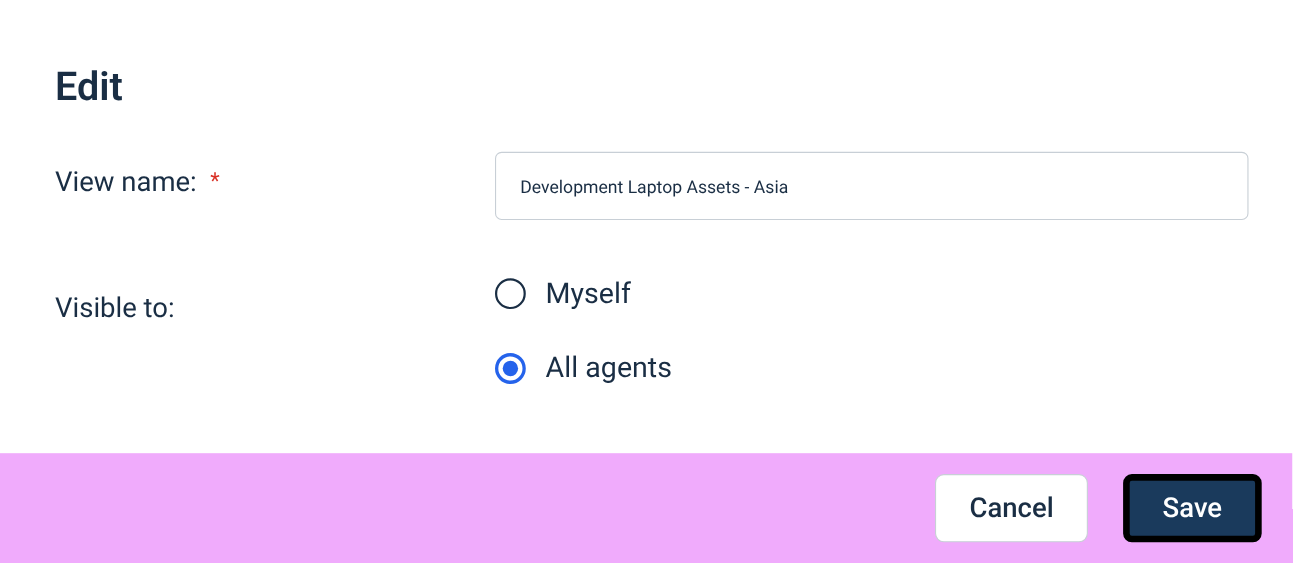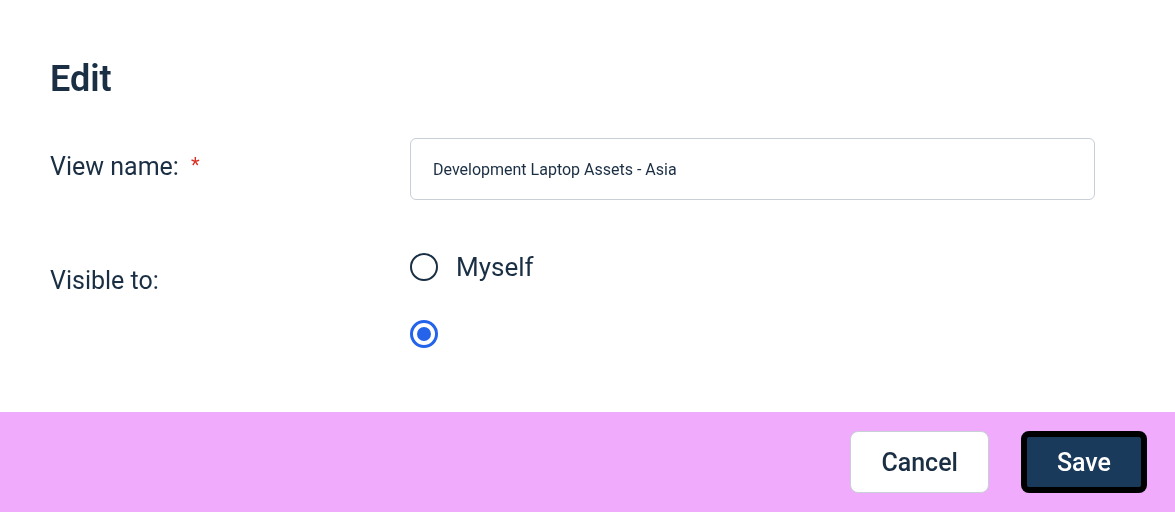--- a/index.html
+++ b/index.html
@@ -21,20 +21,21 @@
     .heading {
       font-size: 36px;
       font-weight: 600;
       color: #1a2e44;
       margin-bottom: 38px;
     }
     .form-row {
       display: flex;
       align-items: flex-start;
       margin-bottom: 52px;
+      gap: 40px;
     }
     .form-label {
       width: 360px;
       font-size: 25px;
       color: #1a2e44;
       padding-top: 14px;
       flex-shrink: 0;
     }
     .required {
       color: #d93025;
@@ -149,20 +150,21 @@
 
   <div class="form-row">
     <div class="form-label">Visible to:</div>
     <div class="radio-group">
       <label class="radio-option">
         <span class="radio-circle unselected"></span>
         <span class="radio-label">Myself</span>
       </label>
       <label class="radio-option">
         <span class="radio-circle selected"></span>
+        <span class="radio-label">All agents</span>
       </label>
     </div>
   </div>
 </div>
 
 <div class="footer">
   <button class="btn btn-cancel">Cancel</button>
   <button class="btn btn-save">Save</button>
 </div>
 

